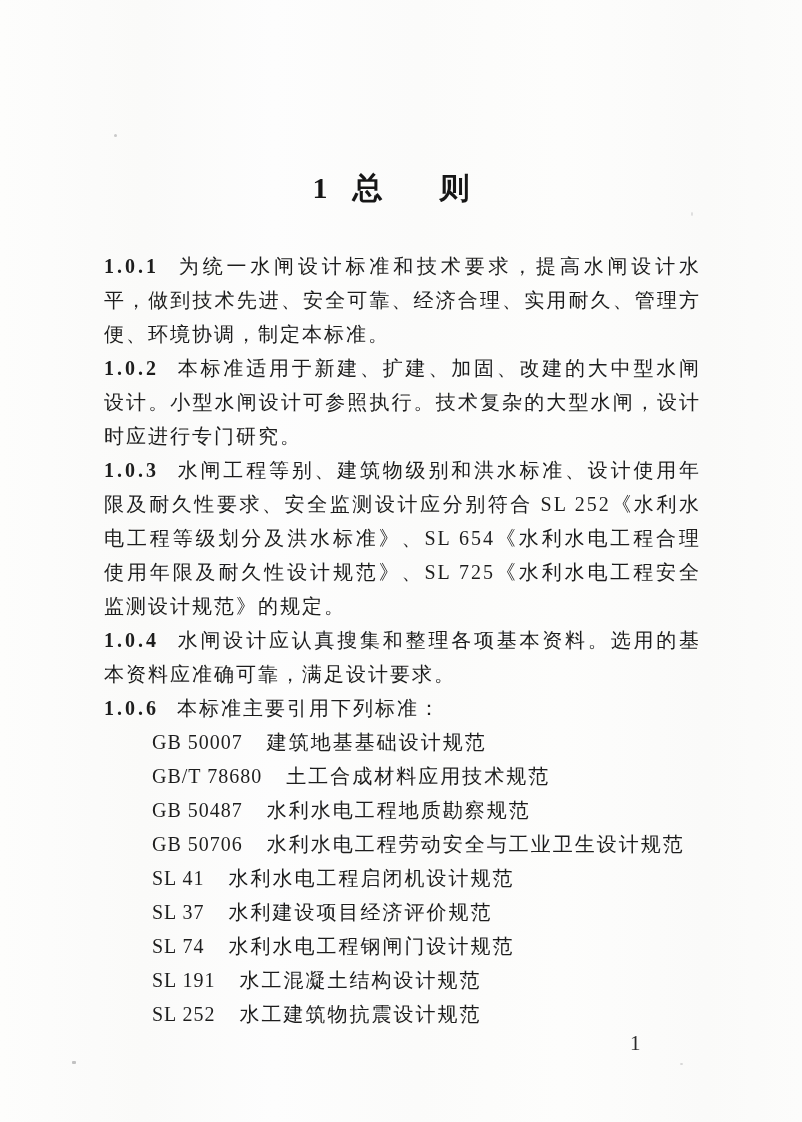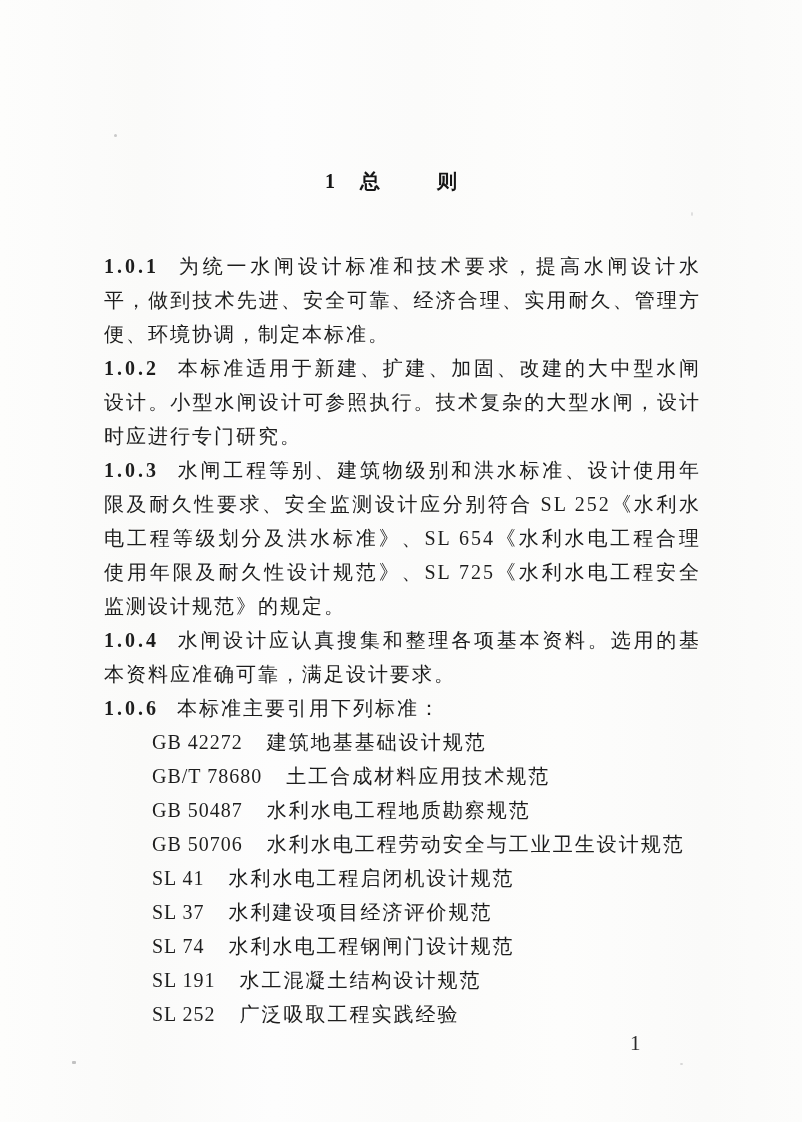--- a/index.html
+++ b/index.html
@@ -22,21 +22,21 @@
   }
   .chapter-title {
     position: absolute;
     top: 168px;
     left: 0;
     width: 100%;
     margin: 0;
     padding-right: 20px;
     box-sizing: border-box;
     text-align: center;
-    font-size: 20px;
+    font-size: 30px;
     font-weight: bold;
     letter-spacing: 0;
     color: #161616;
   }
   .chapter-title .t-num { margin-right: 25px; }
   .chapter-title .t-w1  { margin-right: 57px; }
   .content {
     position: absolute;
     top: 249px;
     left: 104px;
@@ -96,35 +96,35 @@
 
     <p class="clause"><span class="clause-num">1.0.2</span><span class="clause-text">本标准适用于新建、扩建、加固、改建的大中型水闸设计。小型水闸设计可参照执行。技术复杂的大型水闸，设计时应进行专门研究。</span></p>
 
     <p class="clause"><span class="clause-num">1.0.3</span><span class="clause-text">水闸工程等别、建筑物级别和洪水标准、设计使用年限及耐久性要求、安全监测设计应分别符合 SL 252《水利水电工程等级划分及洪水标准》、SL 654《水利水电工程合理使用年限及耐久性设计规范》、SL 725《水利水电工程安全监测设计规范》的规定。</span></p>
 
     <p class="clause"><span class="clause-num">1.0.4</span><span class="clause-text">水闸设计应认真搜集和整理各项基本资料。选用的基本资料应准确可靠，满足设计要求。</span></p>
 
 
     <p class="clause"><span class="clause-num">1.0.6</span><span class="clause-text">本标准主要引用下列标准：</span></p>
 
-    <div class="ref-line"><span class="ref-code">GB 42272</span><span class="ref-title">建筑地基基础设计规范</span></div>
+    <div class="ref-line"><span class="ref-code">GB 50007</span><span class="ref-title">建筑地基基础设计规范</span></div>
 
     <div class="ref-line"><span class="ref-code">GB/T 78680</span><span class="ref-title">土工合成材料应用技术规范</span></div>
 
     <div class="ref-line"><span class="ref-code">GB 50487</span><span class="ref-title">水利水电工程地质勘察规范</span></div>
 
     <div class="ref-line"><span class="ref-code">GB 50706</span><span class="ref-title">水利水电工程劳动安全与工业卫生设计规范</span></div>
 
     <div class="ref-line"><span class="ref-code">SL 41</span><span class="ref-title">水利水电工程启闭机设计规范</span></div>
 
     <div class="ref-line"><span class="ref-code">SL 37</span><span class="ref-title">水利建设项目经济评价规范</span></div>
 
     <div class="ref-line"><span class="ref-code">SL 74</span><span class="ref-title">水利水电工程钢闸门设计规范</span></div>
 
     <div class="ref-line"><span class="ref-code">SL 191</span><span class="ref-title">水工混凝土结构设计规范</span></div>
 
-    <div class="ref-line"><span class="ref-code">SL 252</span><span class="ref-title">广泛吸取工程实践经验</span></div>
+    <div class="ref-line"><span class="ref-code">SL 252</span><span class="ref-title">水工建筑物抗震设计规范</span></div>
 
   </div>
 
   <div class="page-number">1</div>
 
 </div>
 
 </body></html>

